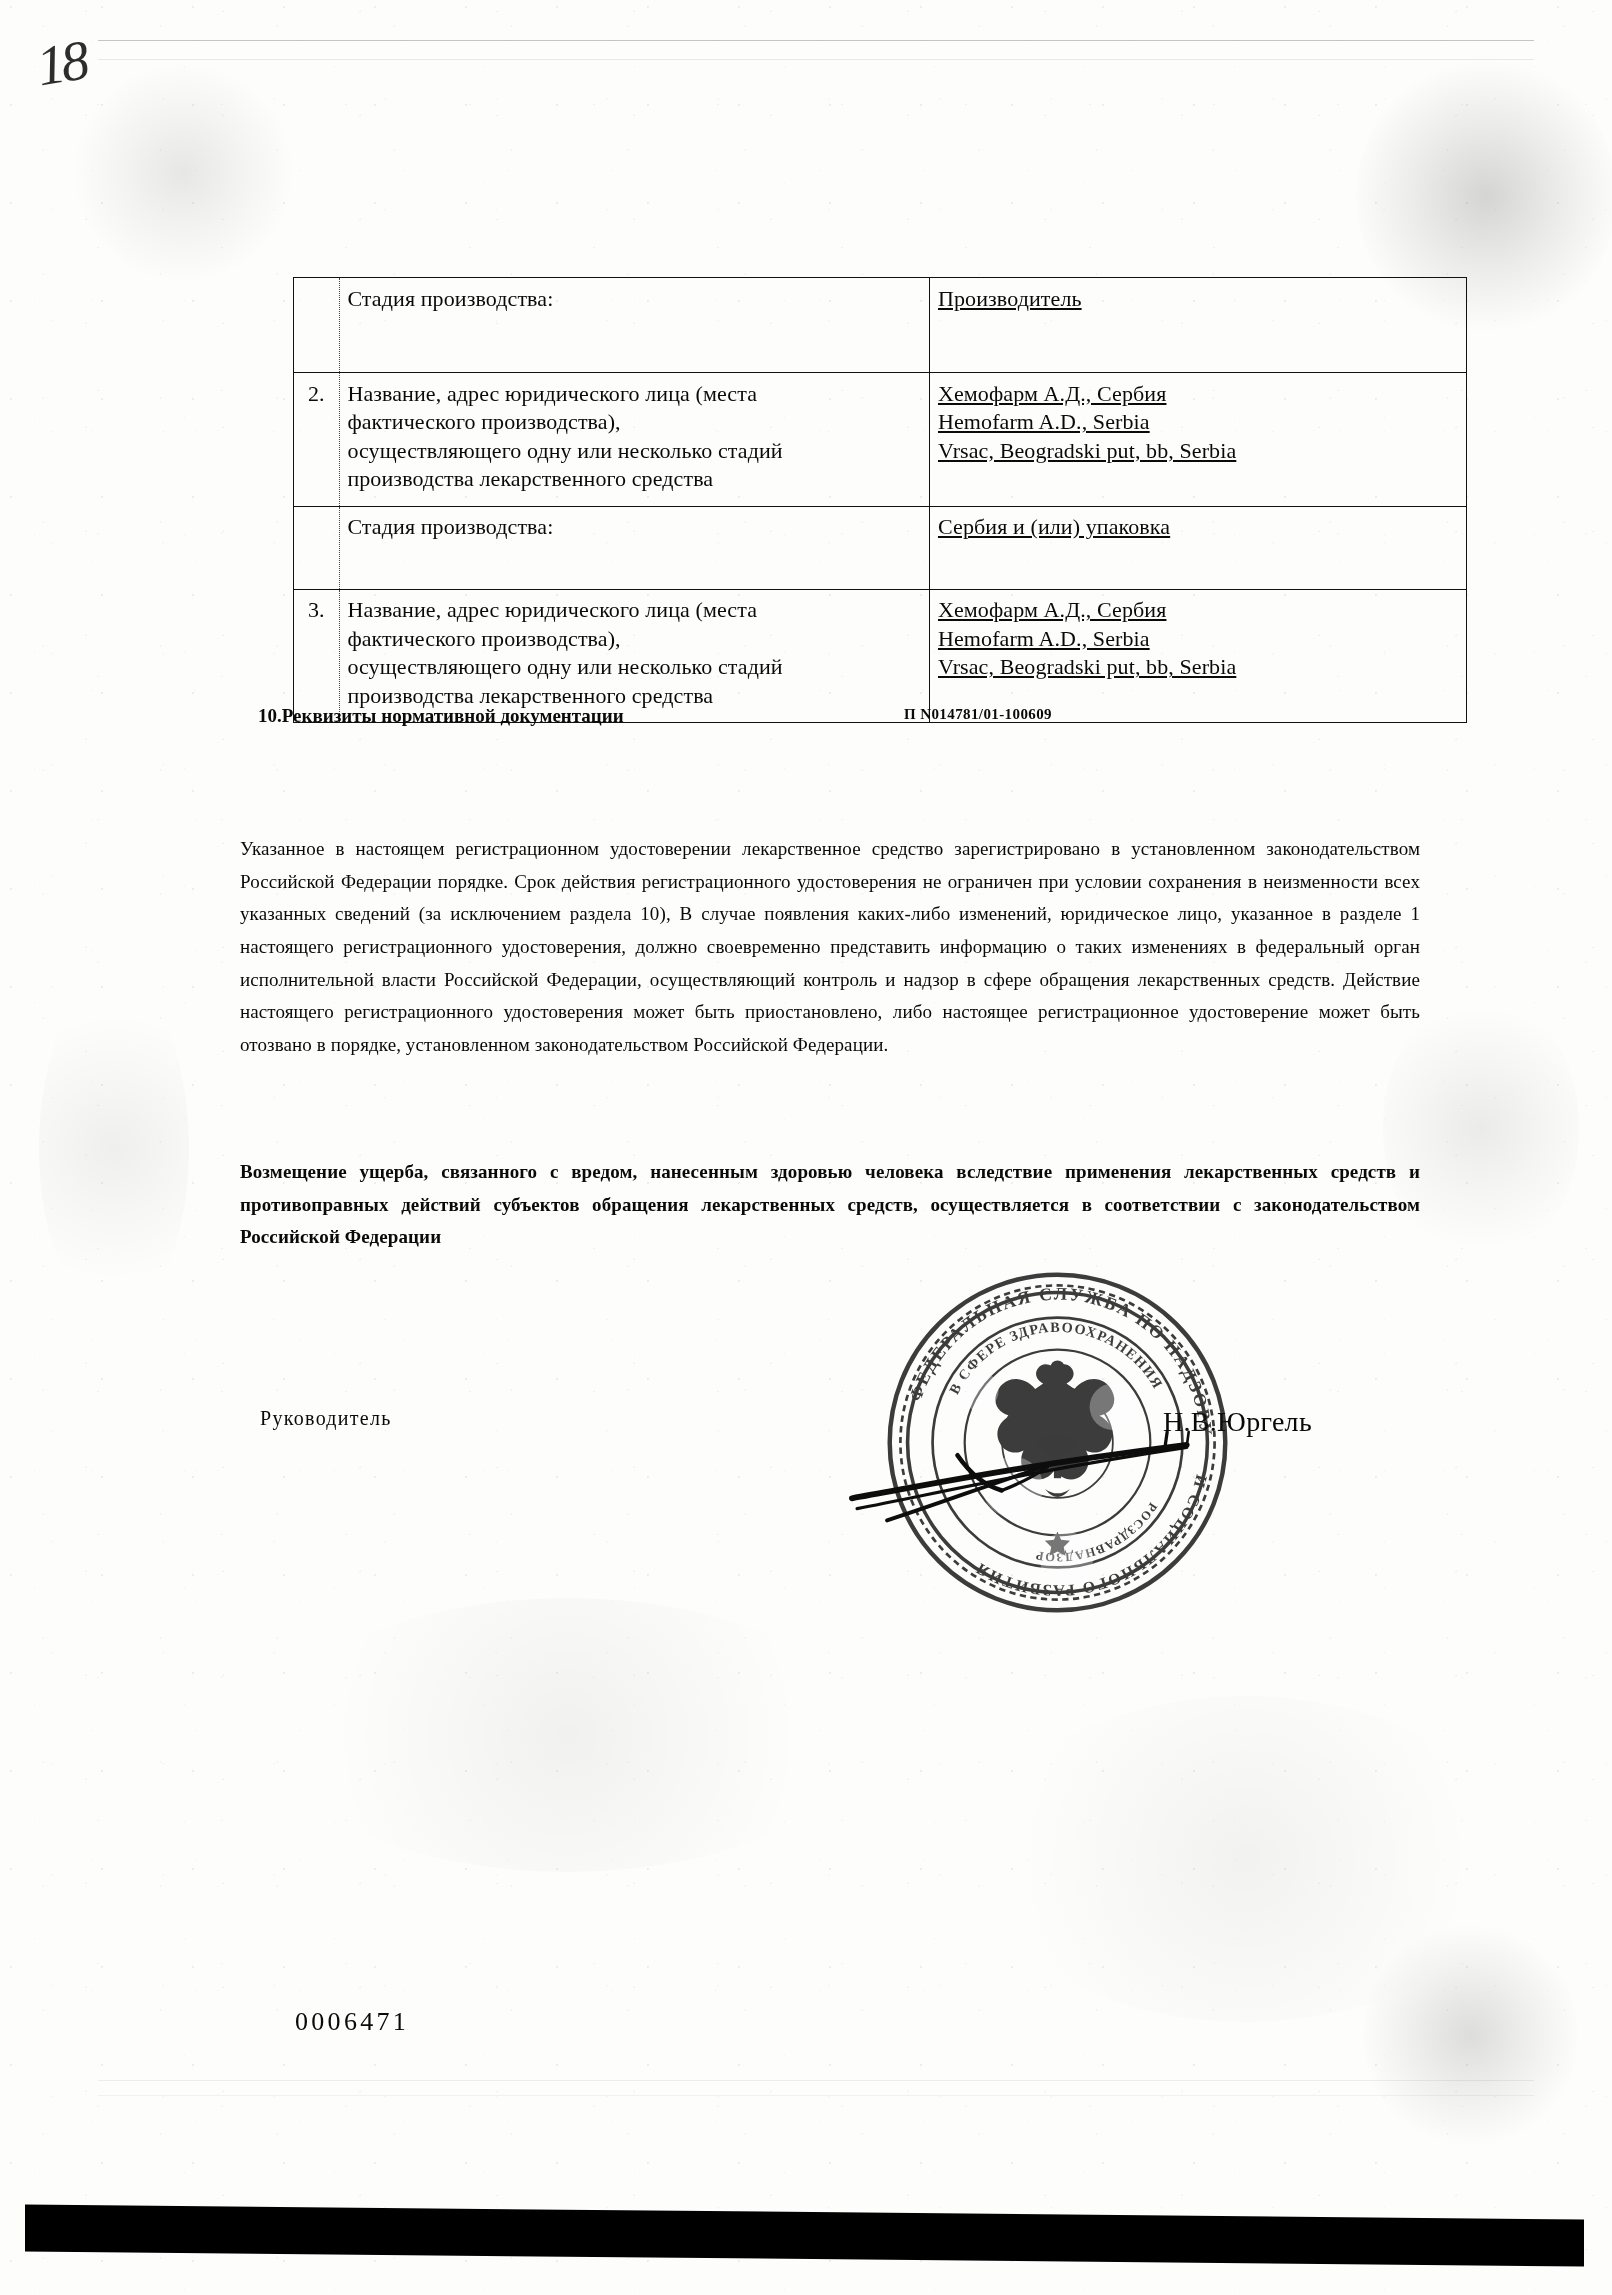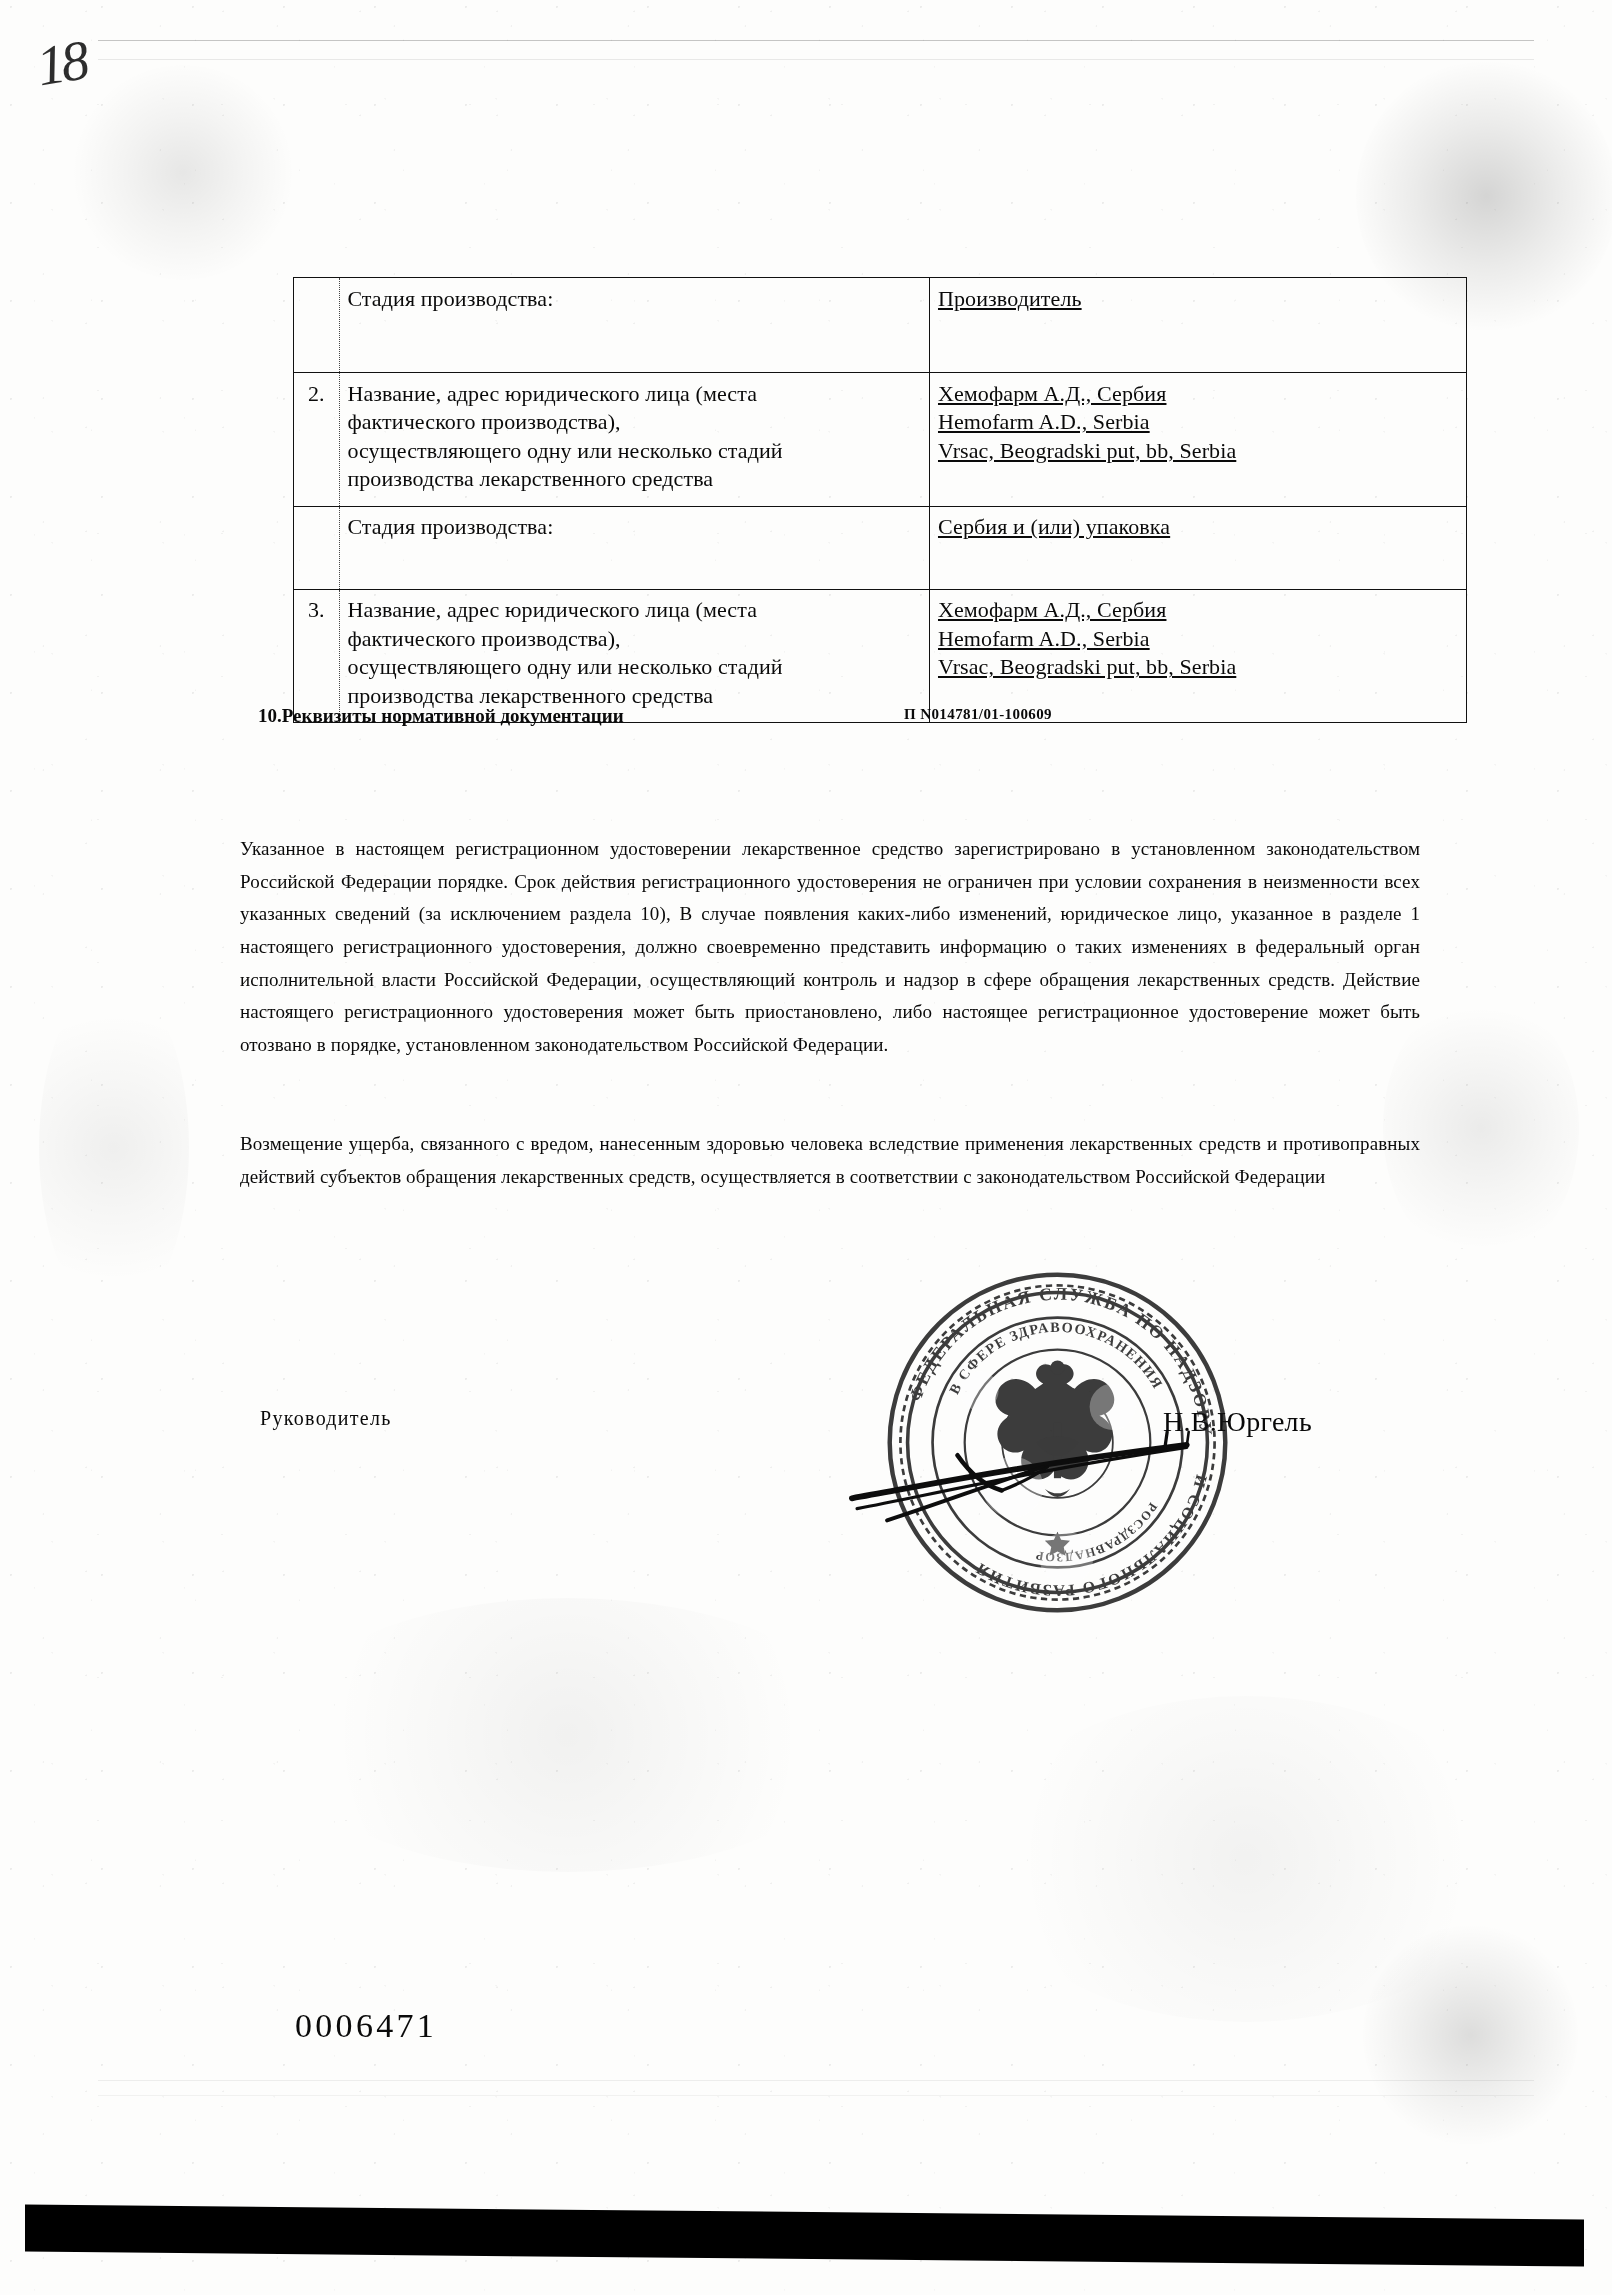--- a/index.html
+++ b/index.html
@@ -125,21 +125,21 @@
   .para {
     position: absolute;
     left: 240px;
     width: 1180px;
     text-align: justify;
     font-size: 19px;
     line-height: 1.72;
     letter-spacing: 0.1px;
   }
   .para-1 { top: 833px; }
-  .para-2 { top: 1128px; font-weight: normal; }
+  .para-2 { top: 1156px; font-weight: bold; }
 
   
   .sig-role {
     position: absolute;
     left: 260px;
     top: 1407px;
     font-size: 20px;
     letter-spacing: 1.3px;
   }
   .sig-name {
@@ -171,21 +171,21 @@
     height: 196px;
     pointer-events: none;
   }
   .pen svg { width: 100%; height: 100%; }
 
   
   .folio {
     position: absolute;
     left: 295px;
     top: 2007px;
-    font-size: 34px;
+    font-size: 26px;
     letter-spacing: 3.3px;
   }
 
   
   .black-bar {
     position: absolute;
     left: 25px;
     top: 2212px;
     width: 1559px;
     height: 47px;

